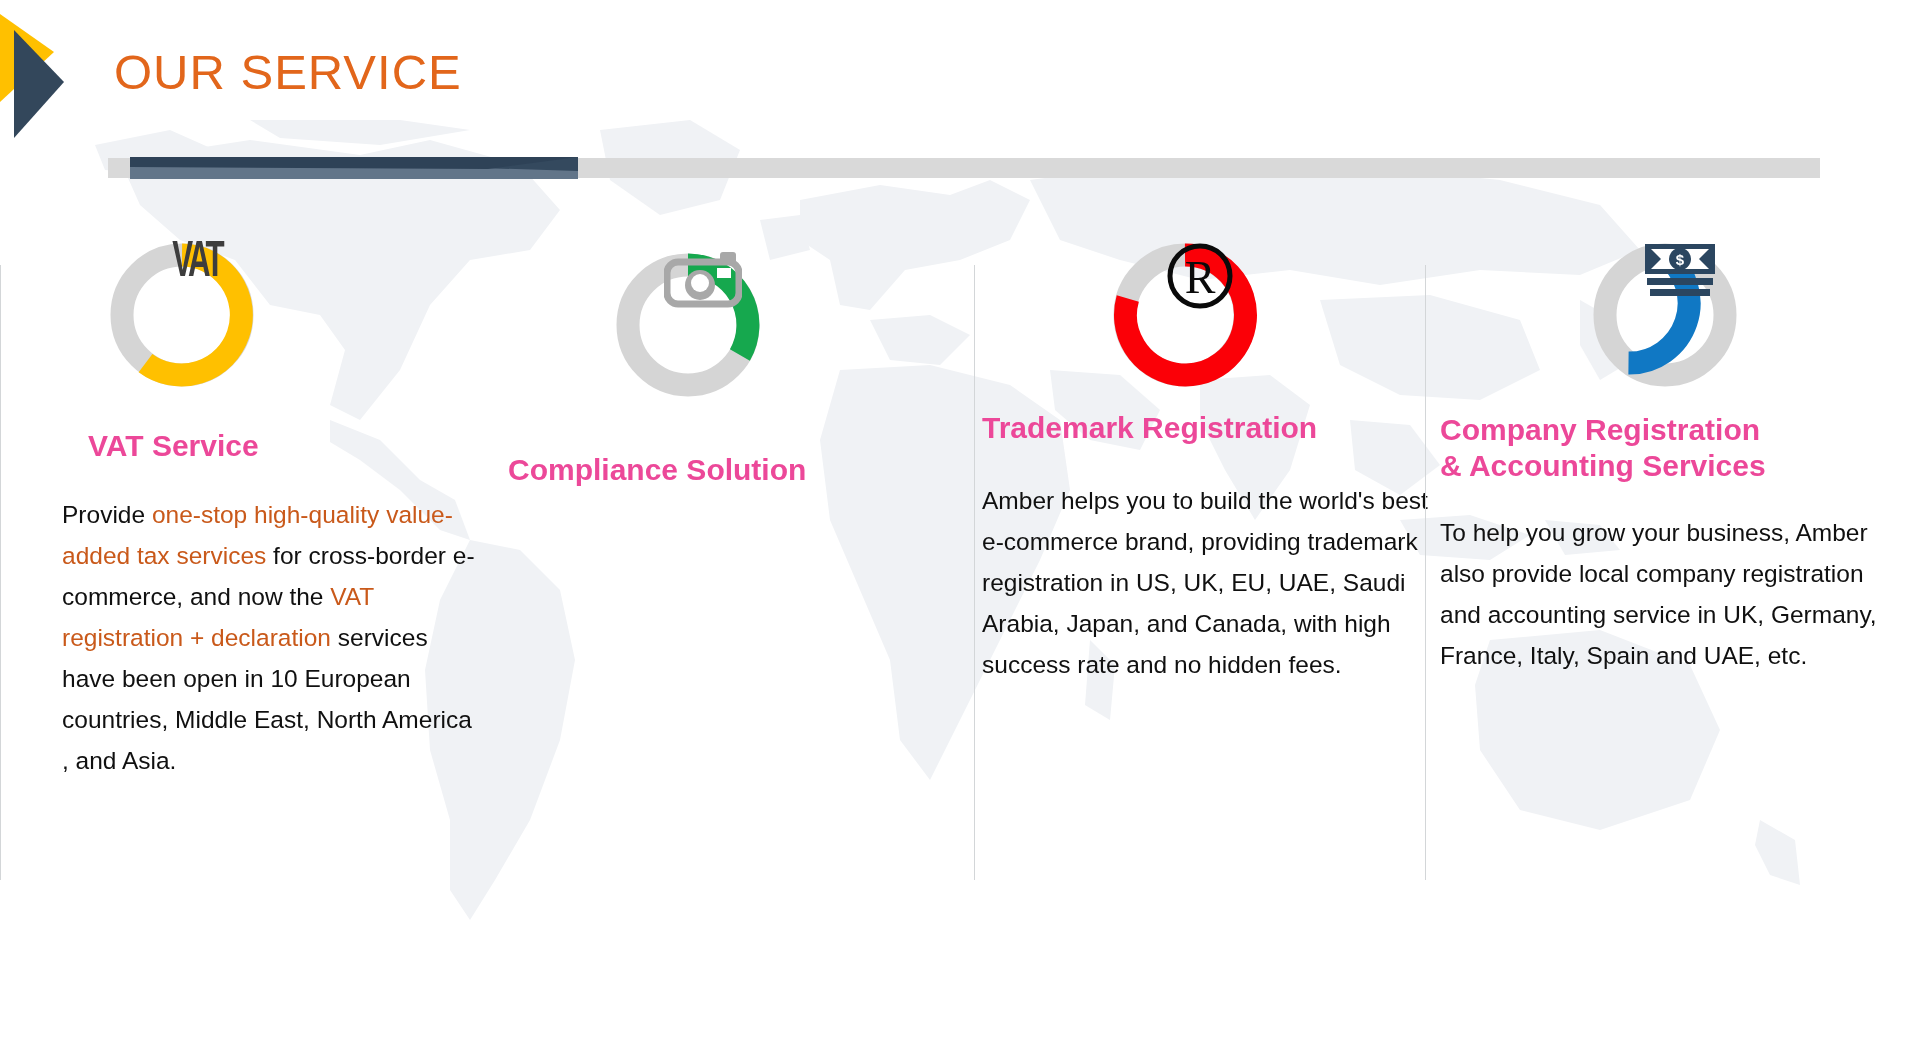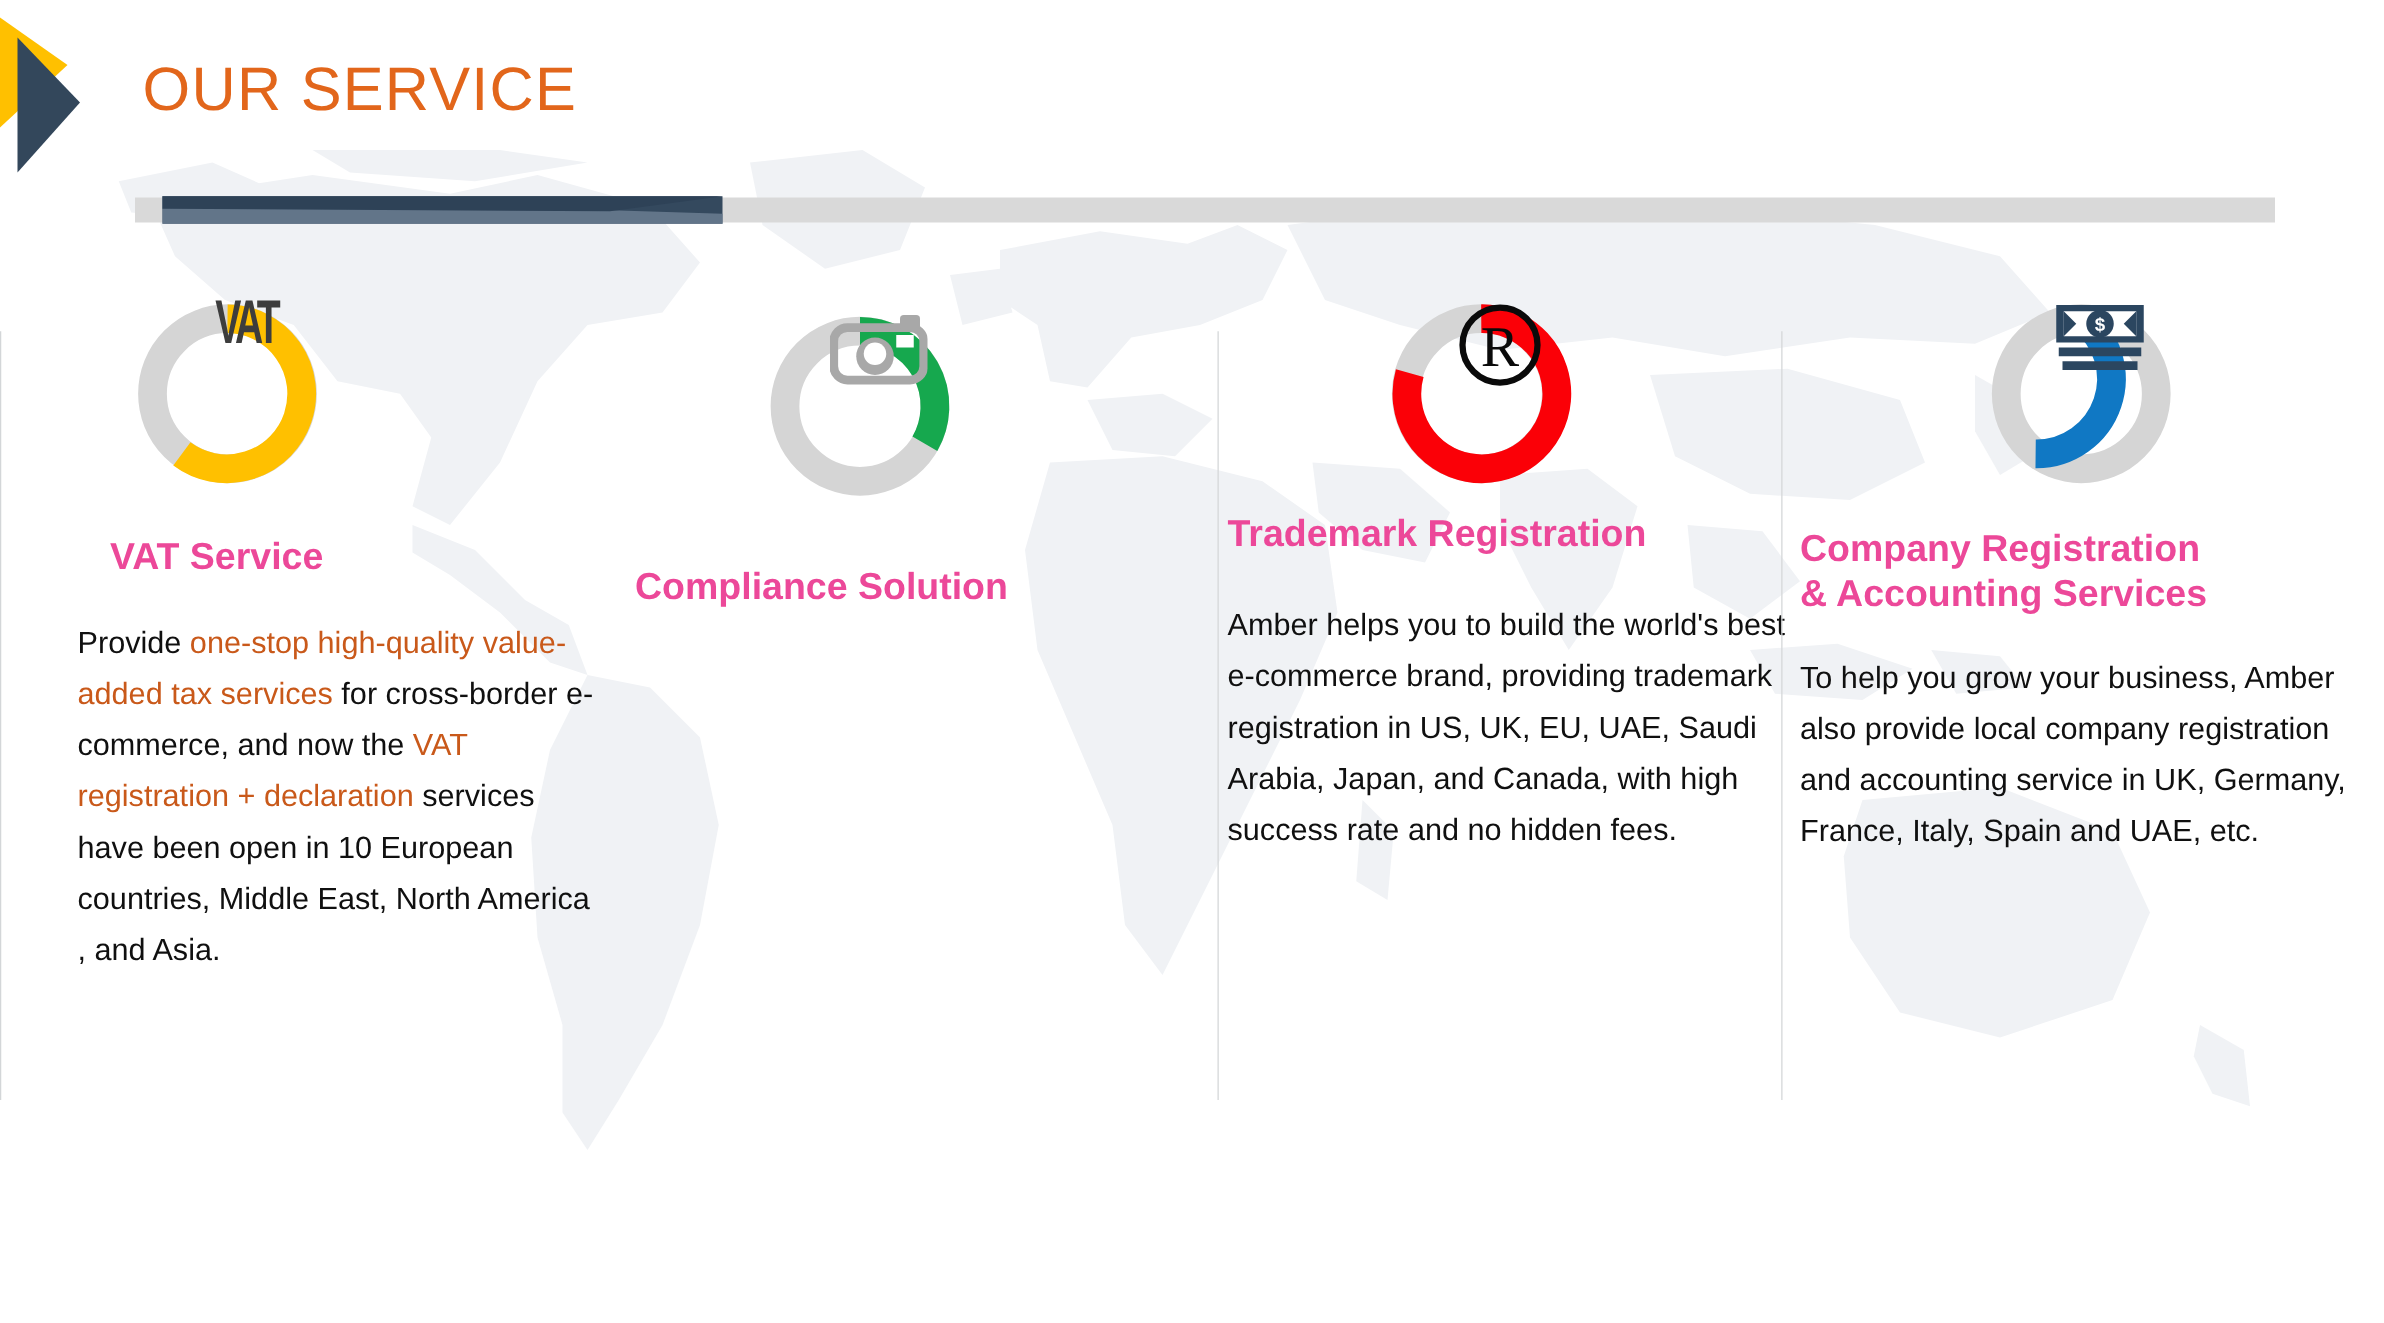--- a/index.html
+++ b/index.html
@@ -279,20 +279,20 @@
             </g>
             <path d="M10 9 h58 v20 h-58 z" fill="#FFFFFF"></path>
             <circle cx="39" cy="19" r="11" fill="#2B4660"></circle>
             <text x="39" y="25" text-anchor="middle" font-family="'Liberation Sans', sans-serif" font-weight="700" font-size="15" fill="#FFFFFF">$</text>
             <path d="M10 9 L20 19 L10 29 Z" fill="#2B4660"></path>
             <path d="M68 9 L58 19 L68 29 Z" fill="#2B4660"></path>
           </svg>
         </div>
       </div>
     </div>
-    <div class="card-title" style="margin-top:32px;">Company Registration
+    <div class="card-title" style="margin-top:22px;">Company Registration
 &amp; Accounting Services</div>
     <div class="card-body" style="margin-top:28px;">
       <span> To help you grow your business, Amber also provide local company registration and accounting service in UK, Germany, France, Italy, Spain and UAE, etc.</span>
     </div>
   </div>
 
 </div>
 
 </body></html>

